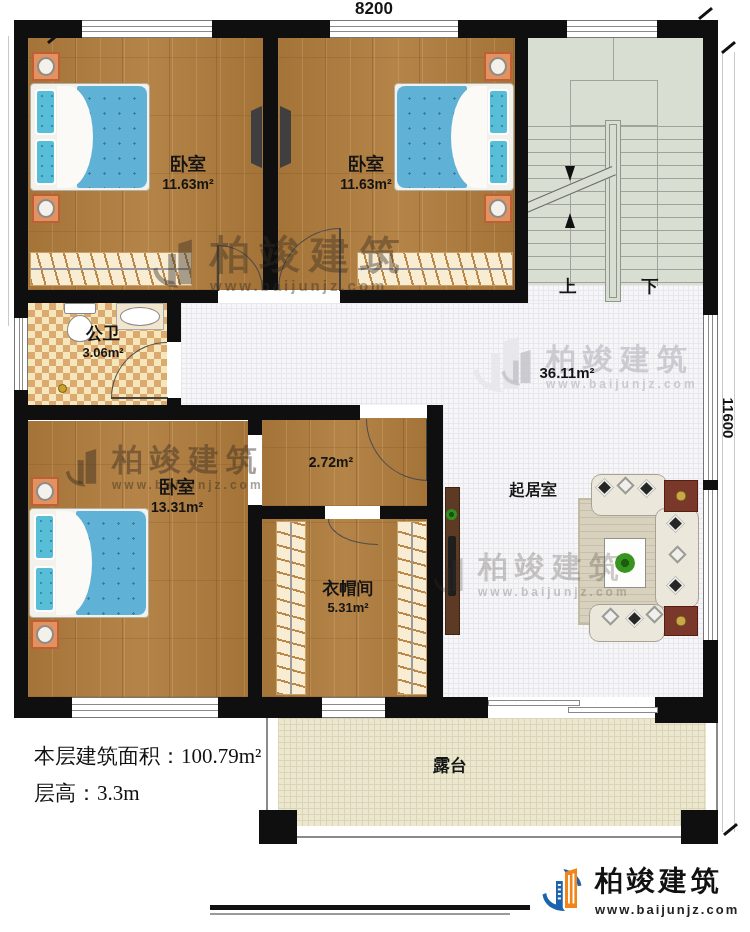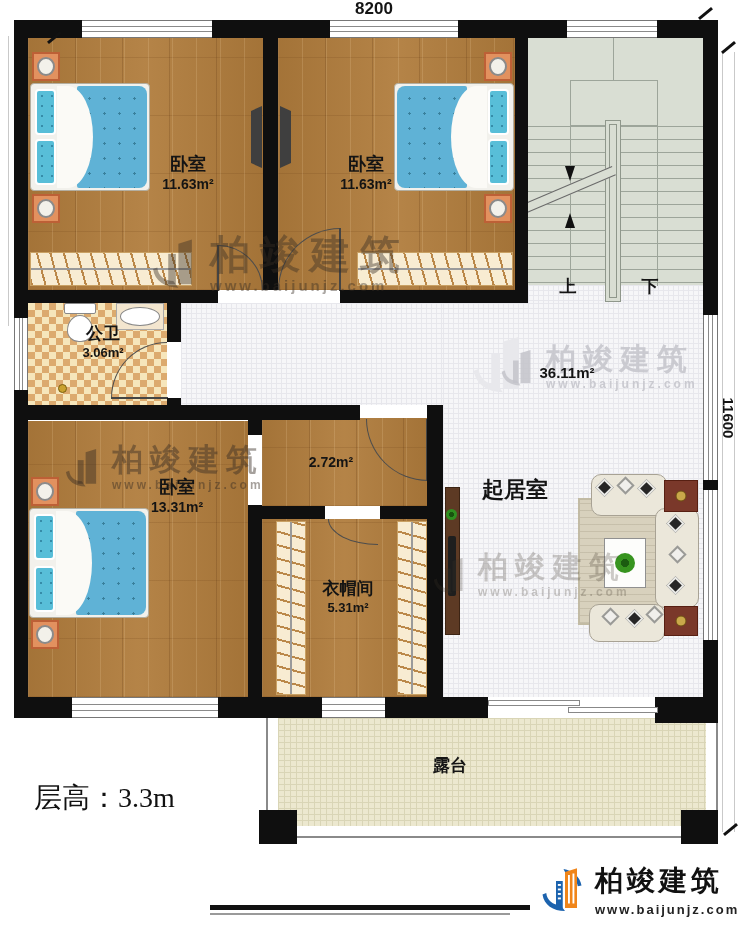--- a/index.html
+++ b/index.html
@@ -271,21 +271,21 @@
   </div>
   <div class="label" style="left:331px;top:462px;font-size:14px">2.72m²</div>
   <div class="label" style="left:177px;top:495px;font-size:18px">
     <div>卧室</div>
     <div style="font-size:14px">13.31m²</div>
   </div>
   <div class="label" style="left:348px;top:596px;font-size:17px">
     <div>衣帽间</div>
     <div style="font-size:13px">5.31m²</div>
   </div>
-  <div class="label" style="left:515px;top:490px;font-size:22px">起居室</div>
+  <div class="label" style="left:533px;top:490px;font-size:16px">起居室</div>
   <div class="label" style="left:567px;top:372px;font-size:15px">36.11m²</div>
   <div class="label" style="left:450px;top:765px;font-size:17px">露台</div>
 
   <div class="wm" style="left:148px;top:234px;color:rgba(55,45,35,.42)">
     <svg width="54" height="58" viewBox="0 0 64 64">
       <path d="M6 38 C8 52 20 60 36 60 L30 52 C20 52 12 46 11 36 Z" fill="currentColor"></path>
       <rect x="24" y="20" width="9" height="36" fill="currentColor"></rect>
       <polygon points="36,8 52,3 52,56 36,56" fill="currentColor"></polygon>
     </svg>
     <div>
@@ -320,21 +320,24 @@
       <path d="M6 38 C8 52 20 60 36 60 L30 52 C20 52 12 46 11 36 Z" fill="currentColor"></path>
       <rect x="24" y="20" width="9" height="36" fill="currentColor"></rect>
       <polygon points="36,8 52,3 52,56 36,56" fill="currentColor"></polygon>
     </svg>
     <div>
       <div class="nm" style="font-size:30px;letter-spacing:7px">柏竣建筑</div>
       <div class="url" style="font-size:12px">www.baijunjz.com</div>
     </div>
   </div>
 
-  <div class="abs" style="left:34px;top:779px;font-family:'Liberation Serif','DejaVu Serif',serif;font-size:28px;color:#111;z-index:7">
+  <div class="abs" style="left:34px;top:742px;font-family:'Liberation Serif','DejaVu Serif',serif;font-size:21px;color:#111;z-index:7">
+    <span>本层建筑面积：</span><span>100.79m²</span>
+  </div>
+  <div class="abs" style="left:34px;top:779px;font-family:'Liberation Serif','DejaVu Serif',serif;font-size:21px;color:#111;z-index:7">
     <span>层高：</span><span>3.3m</span>
   </div>
 
   <div class="abs" style="left:210px;top:905px;width:320px;height:5px;background:#111;z-index:7"></div>
   <div class="abs" style="left:210px;top:913px;width:300px;height:2px;background:#9a9a9a;z-index:7"></div>
 
   <div class="abs" style="left:538px;top:862px;display:flex;align-items:center;gap:9px;z-index:7">
     <svg width="48" height="54" viewBox="0 0 64 64">
       <path d="M6 38 C8 52 20 60 36 60 L30 52 C20 52 12 46 11 36 Z" fill="#1c63ae"></path>
       <path d="M58 26 C56 14 46 6 34 4 L38 12 C46 14 52 19 53 27 Z" fill="#1c63ae"></path>

